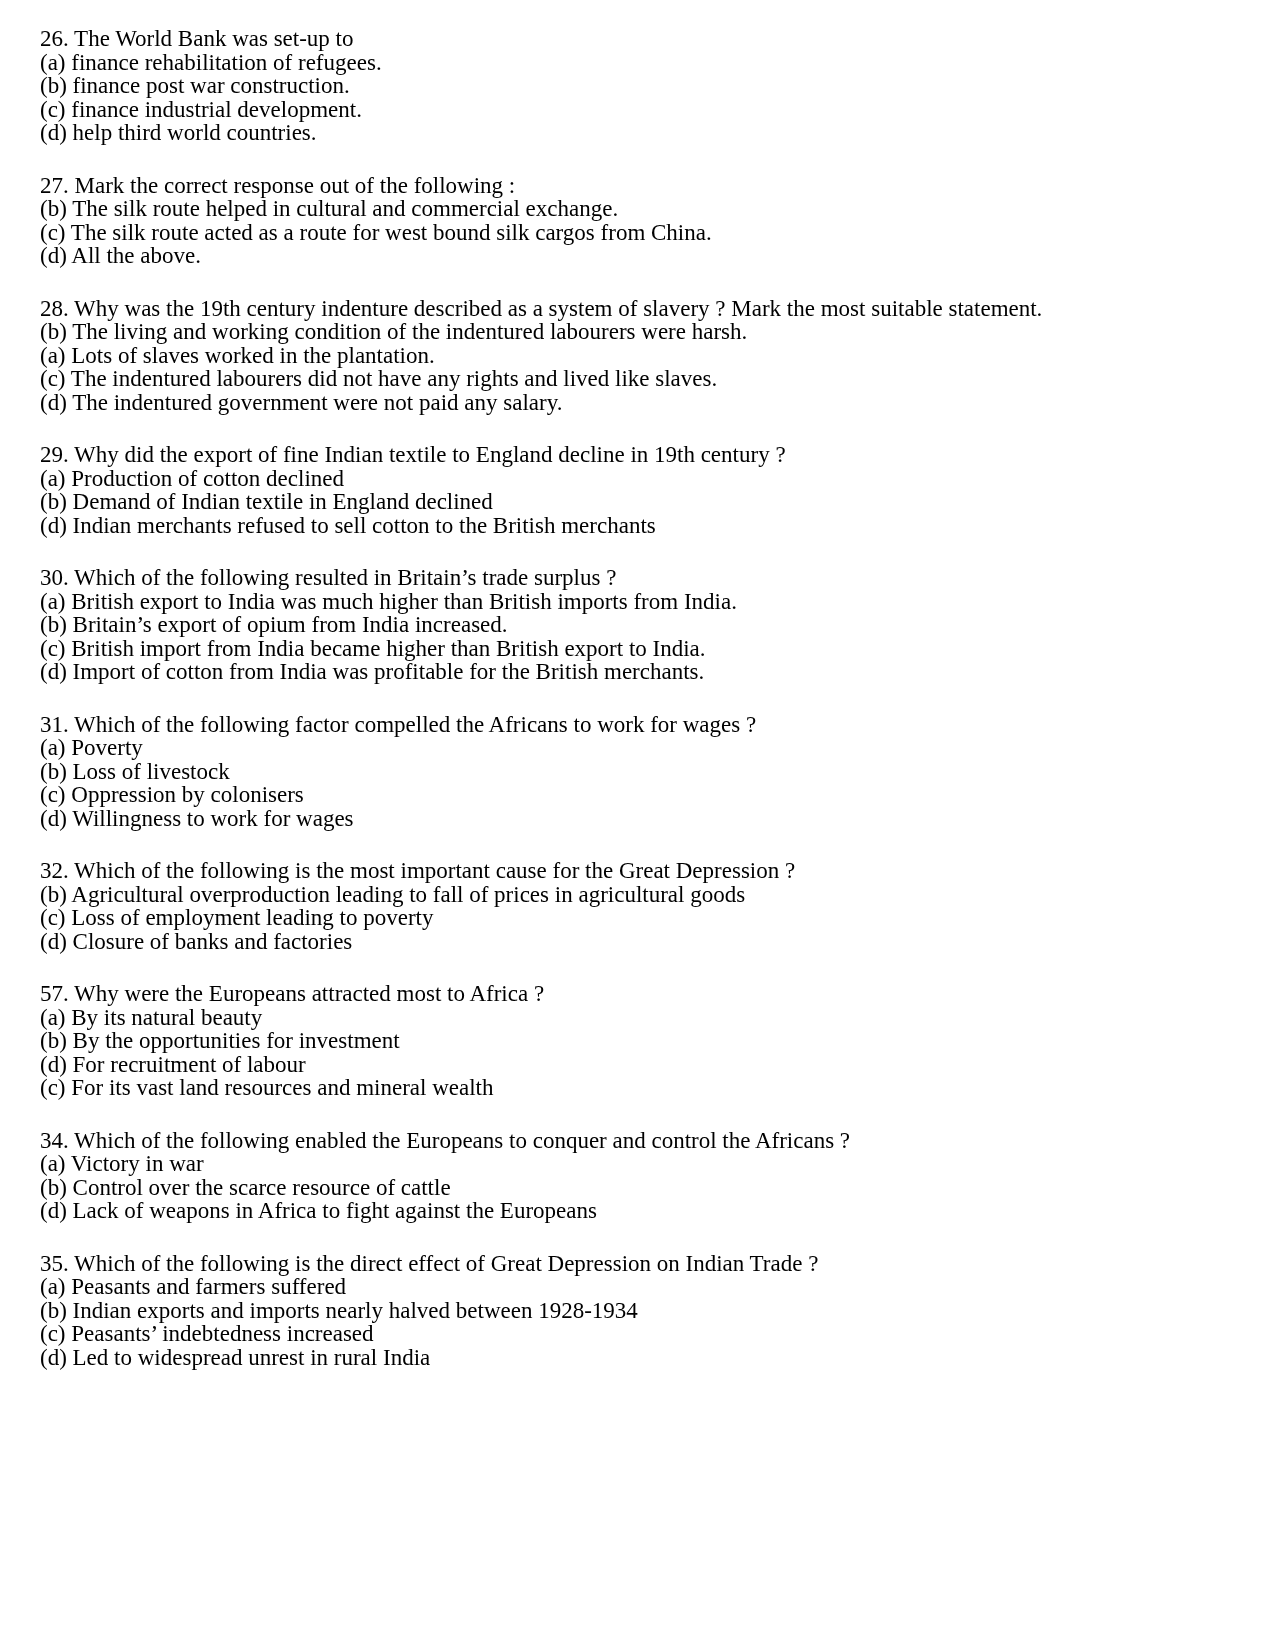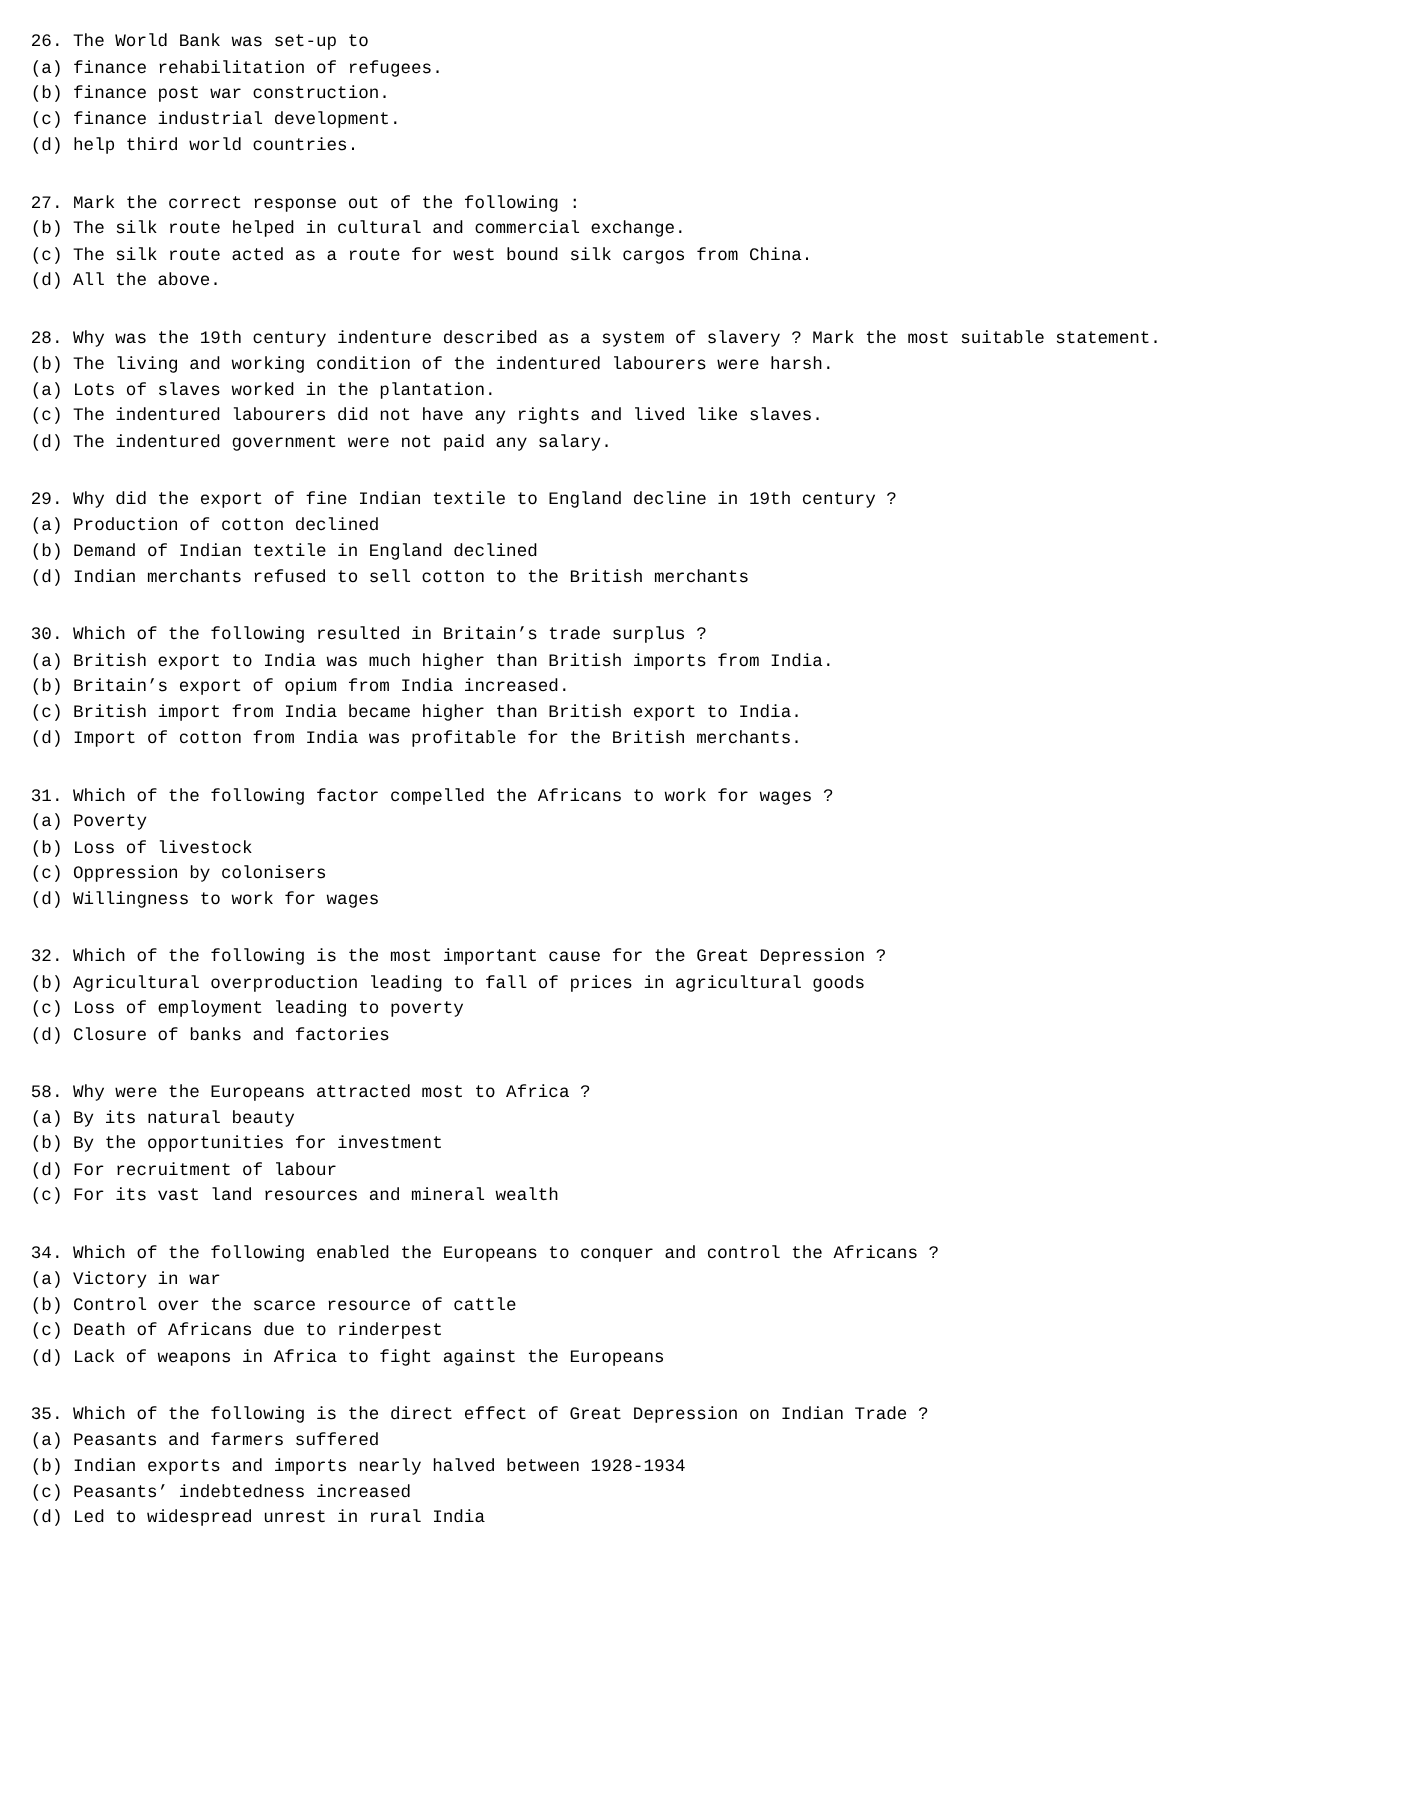--- a/index.html
+++ b/index.html
@@ -6,23 +6,23 @@
     margin: 0;
     padding: 0;
     background: #ffffff;
   }
   .page {
     position: relative;
     width: 1275px;
     height: 1650px;
     background: #ffffff;
     box-sizing: border-box;
-    padding: 27px 20px 0 28px;
-    font-family: Liberation Mono, monospace;
-    font-size: 16px;
+    padding: 27px 20px 0 40px;
+    font-family: Liberation Serif, serif;
+    font-size: 23px;
     line-height: 23.5px;
     color: #000000;
     overflow: hidden;
   }
   .question-block {
     margin: 0 0 29px 0;
   }
   .line {
     white-space: pre-wrap;
   }
@@ -71,31 +71,30 @@
       <div class="line option-line">(c) Oppression by colonisers</div>
       <div class="line option-line">(d) Willingness to work for wages</div>
     </section>
     <section class="question-block">
       <div class="line question-line">32. Which of the following is the most important cause for the Great Depression ?</div>
       <div class="line option-line">(b) Agricultural overproduction leading to fall of prices in agricultural goods</div>
       <div class="line option-line">(c) Loss of employment leading to poverty</div>
       <div class="line option-line">(d) Closure of banks and factories</div>
     </section>
     <section class="question-block">
-      <div class="line question-line">58. Why were the Europeans attracted most to Africa ?</div>
+      <div class="line question-line">57. Why were the Europeans attracted most to Africa ?</div>
       <div class="line option-line">(a) By its natural beauty</div>
       <div class="line option-line">(b) By the opportunities for investment</div>
       <div class="line option-line">(d) For recruitment of labour</div>
       <div class="line option-line">(c) For its vast land resources and mineral wealth</div>
     </section>
     <section class="question-block">
       <div class="line question-line">34. Which of the following enabled the Europeans to conquer and control the Africans ?</div>
       <div class="line option-line">(a) Victory in war</div>
       <div class="line option-line">(b) Control over the scarce resource of cattle</div>
-      <div class="line option-line">(c) Death of Africans due to rinderpest</div>
       <div class="line option-line">(d) Lack of weapons in Africa to fight against the Europeans</div>
     </section>
     <section class="question-block">
       <div class="line question-line">35. Which of the following is the direct effect of Great Depression on Indian Trade ?</div>
       <div class="line option-line">(a) Peasants and farmers suffered</div>
       <div class="line option-line">(b) Indian exports and imports nearly halved between 1928-1934</div>
       <div class="line option-line">(c) Peasants’ indebtedness increased</div>
       <div class="line option-line">(d) Led to widespread unrest in rural India</div>
     </section>
   </main>

